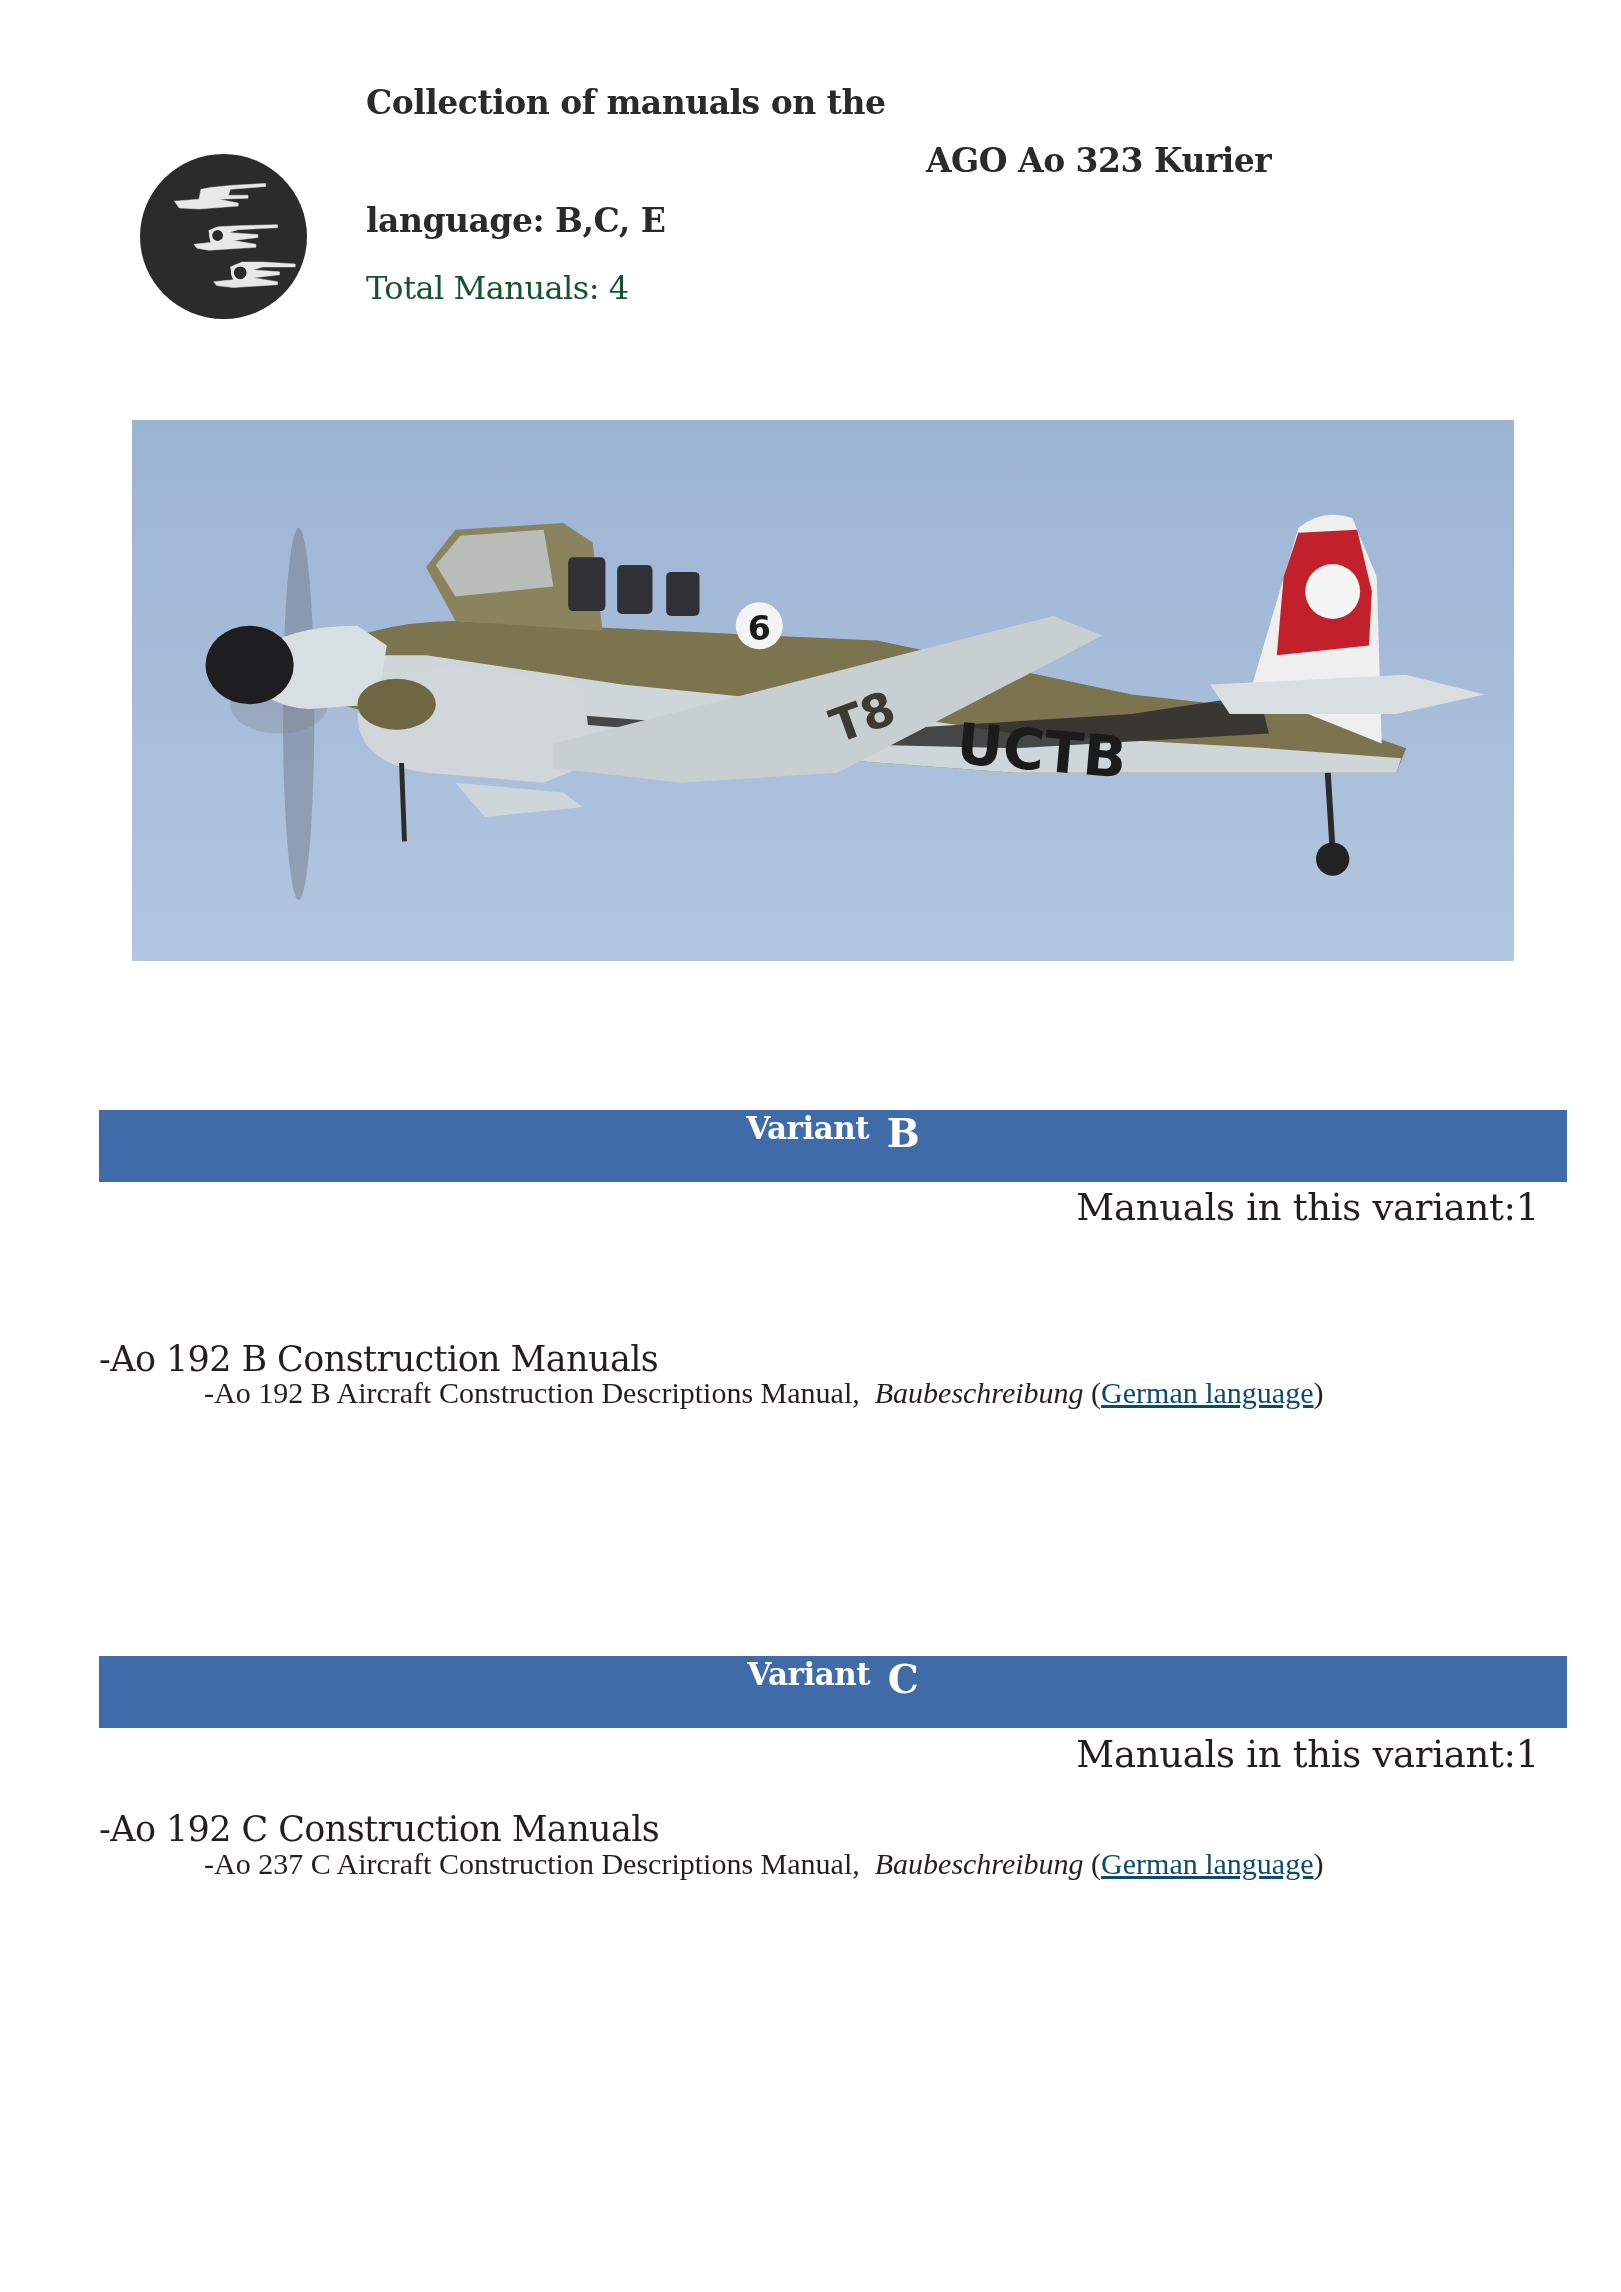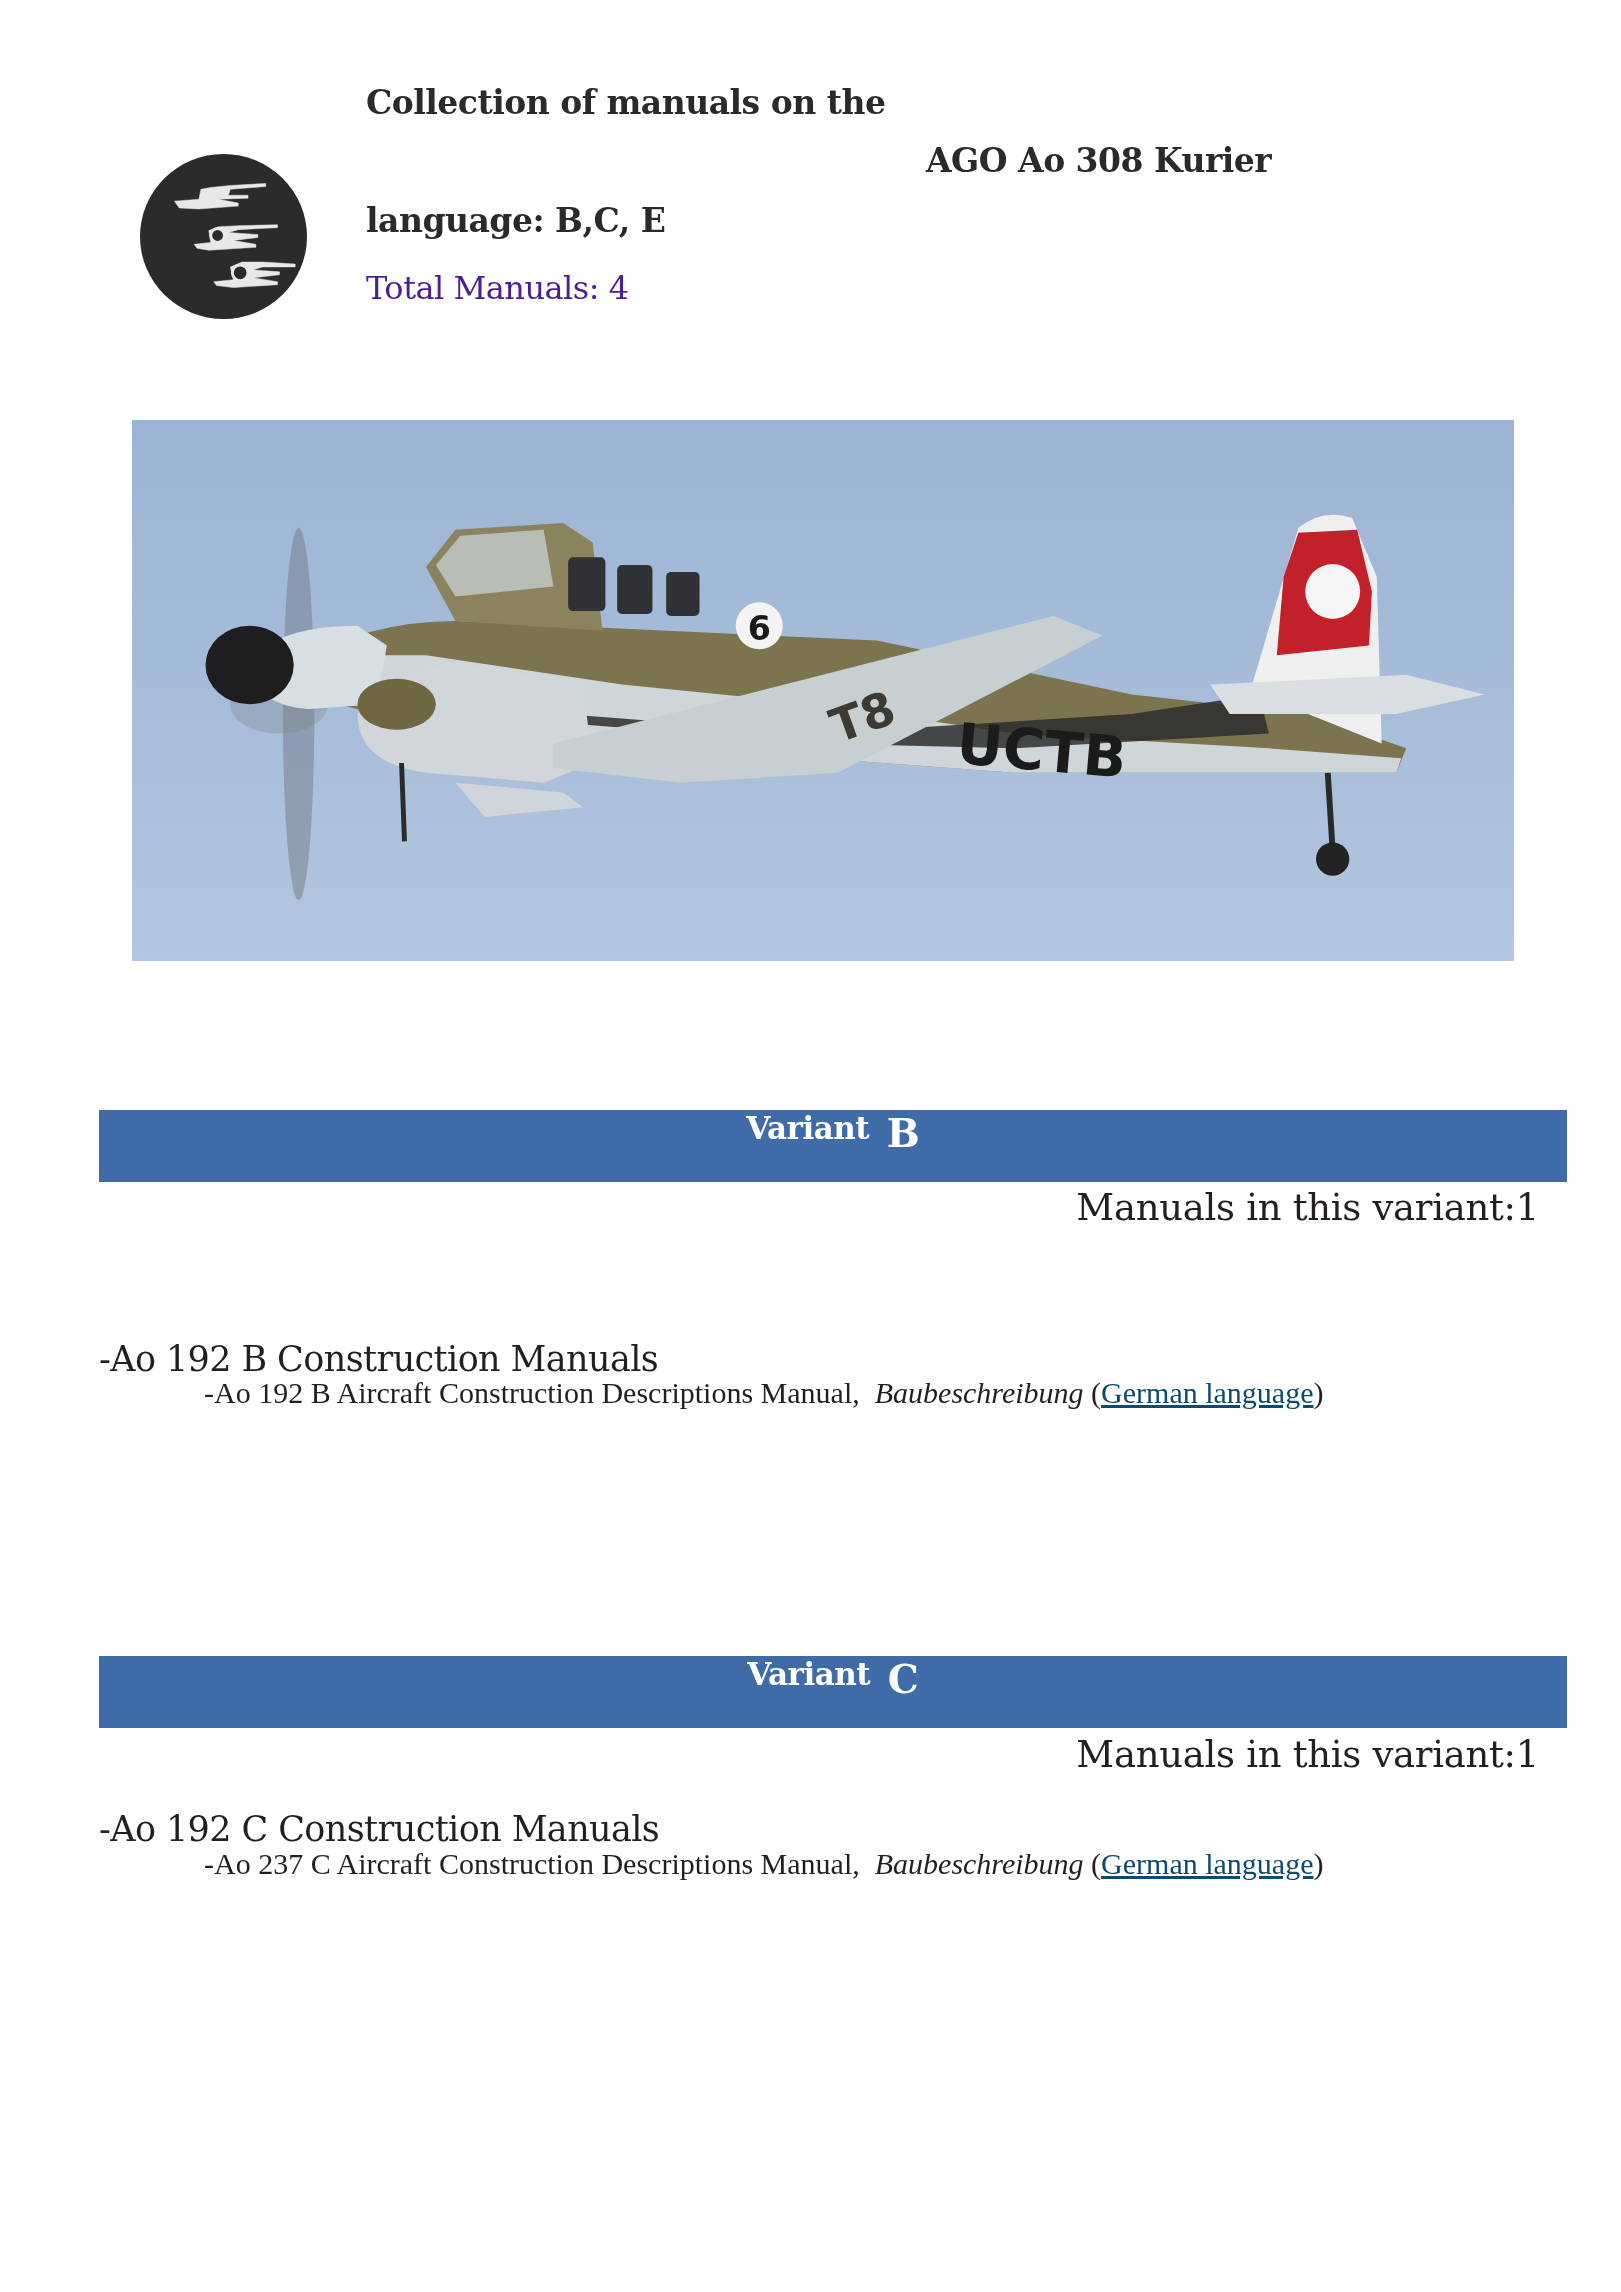--- a/index.html
+++ b/index.html
@@ -1,20 +1,20 @@
 <!DOCTYPE html>
 <html><head>
 <meta charset="utf-8">
 <style>
   html, body { margin: 0; padding: 0; background: #ffffff; }
   body { width: 1621px; height: 2293px; position: relative; overflow: hidden; color: #231f20; }
   .abs { position: absolute; }
   .serif-bold { font-family: "DejaVu Serif", "Liberation Serif", serif; font-weight: bold; }
   .title { font-size: 33px; letter-spacing: -0.5px; color: #2a2a2a; white-space: nowrap; line-height: 1; }
-  .subtitle { font-size: 32px; color: #4c1d95; white-space: nowrap; line-height: 1; font-family: "DejaVu Serif", serif; font-weight: normal; letter-spacing: -0.5px;}
+  .subtitle { font-size: 32px; color: #14532d; white-space: nowrap; line-height: 1; font-family: "DejaVu Serif", serif; font-weight: normal; letter-spacing: -0.5px;}
 
   
   .logo { left: 140px; top: 154px; width: 167px; height: 165px; border-radius: 50%; background: #2b2b2b; overflow: hidden; }
   .logo svg { width: 100%; height: 100%; }
 
   
   .photo { left: 132px; top: 420px; width: 1382px; height: 541px; background: linear-gradient(180deg, #9cb4d4 0%, #a6bcd9 50%, #b3c6df 100%); overflow: hidden; }
   .photo svg { width: 100%; height: 100%; display: block; }
 
   
@@ -40,21 +40,21 @@
       <path d="M55 92 L72 90 L70 78 L80 74 L100 73 L140 72 L140 75 L100 77 L90 80 L120 82 L120 85 L95 88 L118 92 L118 95 L70 98 L58 96 Z" stroke-width="0.5"></path>
       <circle cx="79" cy="83" r="7" fill="#2b2b2b" stroke="#e8e8e8" stroke-width="3"></circle>
 
       <path d="M75 130 L95 128 L92 115 L104 110 L125 110 L158 112 L158 115 L125 115 L115 118 L142 120 L142 123 L115 126 L140 130 L140 133 L95 136 L78 134 Z" stroke-width="0.5"></path>
       <circle cx="102" cy="121" r="8" fill="#2b2b2b" stroke="#e8e8e8" stroke-width="3"></circle>
     </g>
   </svg>
 </div>
 
 <div class="abs serif-bold title" style="left:366px; top:86px;">Collection of manuals on the</div>
-<div class="abs serif-bold title" style="left:926px; top:144px;">AGO Ao 308 Kurier</div>
+<div class="abs serif-bold title" style="left:926px; top:144px;">AGO Ao 323 Kurier</div>
 <div class="abs serif-bold title" style="left:366px; top:204px;">language: B,C, E</div>
 <div class="abs subtitle" style="left:366px; top:272px;">Total Manuals: 4</div>
 
 <div class="abs photo">
   <svg viewBox="0 0 1410 552" preserveAspectRatio="none">
 
     <ellipse cx="170" cy="300" rx="16" ry="190" fill="#6d7480" opacity="0.45"></ellipse>
     <ellipse cx="150" cy="290" rx="50" ry="30" fill="#7a8088" opacity="0.3"></ellipse>
 
     <path d="M160 250 Q240 205 330 205 L760 225 L1020 280 L1200 300 L1300 335 L1290 360 L1150 360 L900 360 L700 345 L470 330 L250 300 L170 280 Z" fill="#7c744f"></path>

